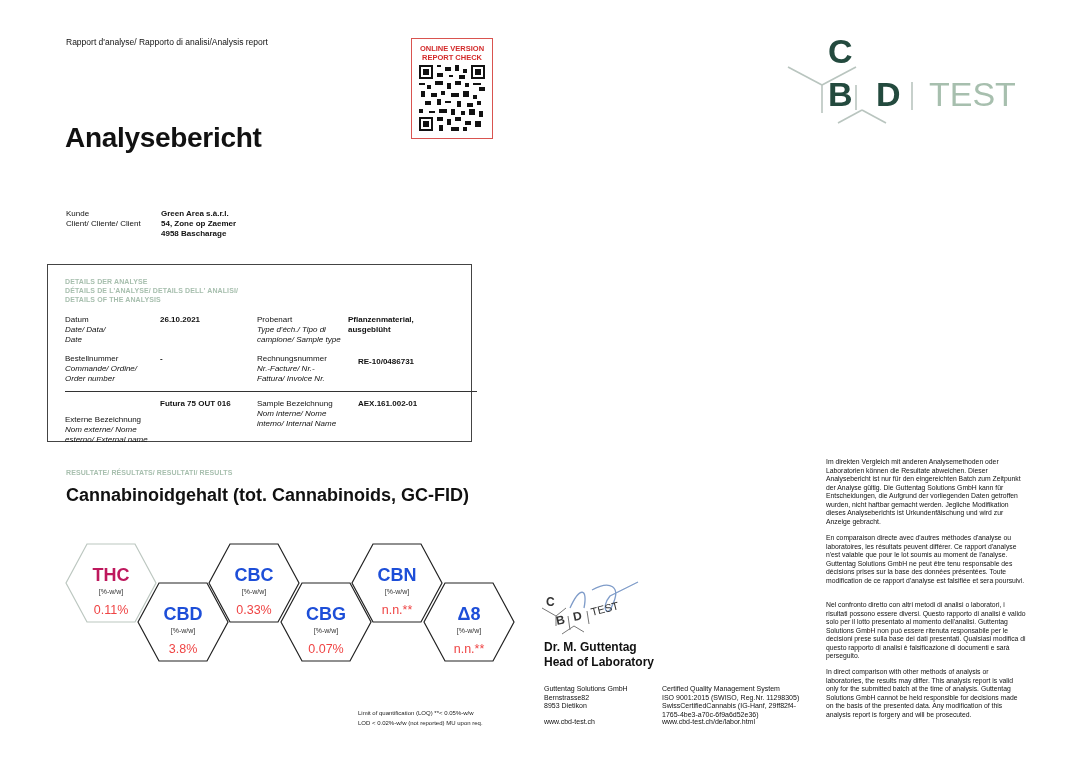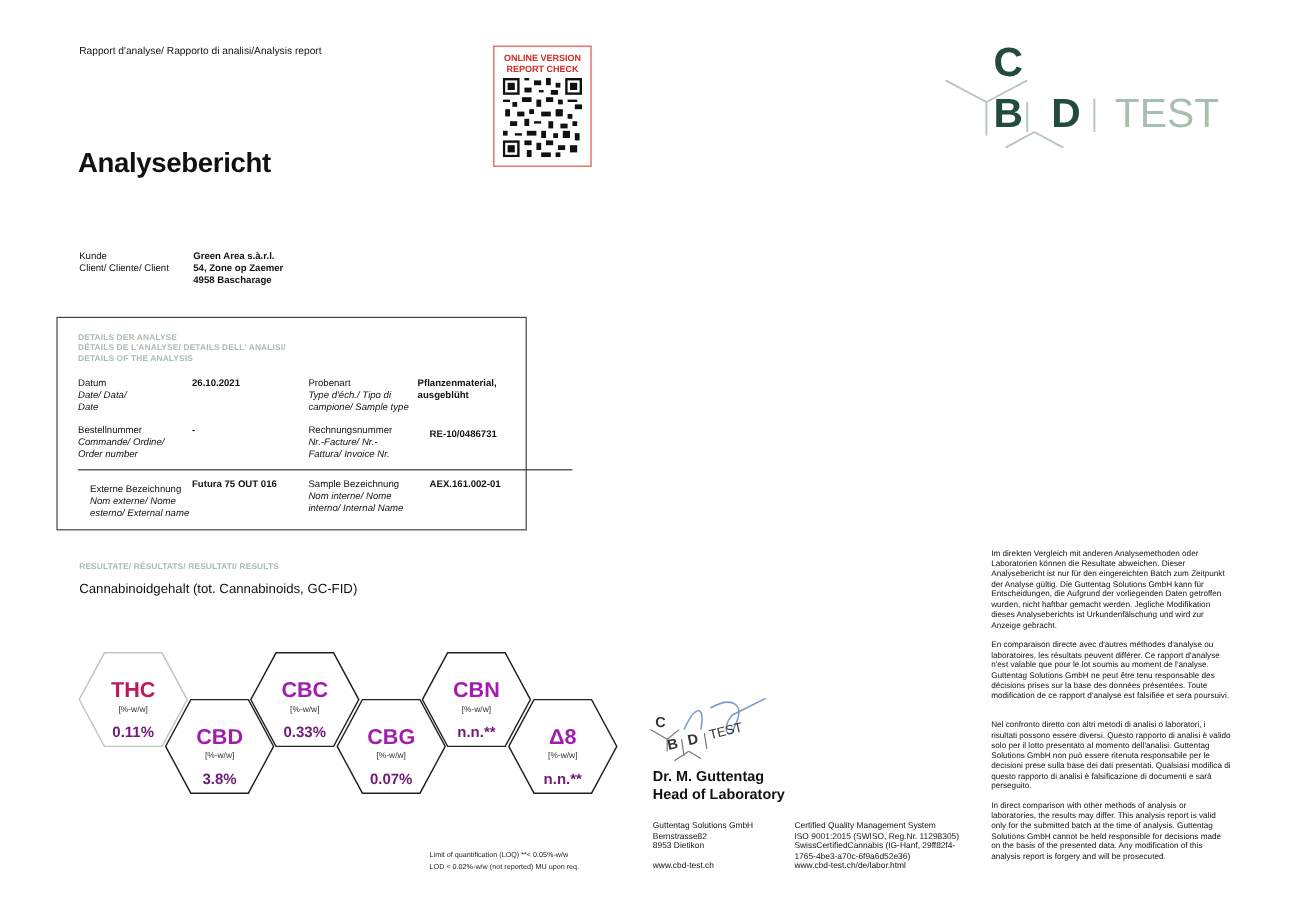--- a/index.html
+++ b/index.html
@@ -4,37 +4,37 @@
 <style>
   html, body { margin:0; padding:0; }
   body { width:1080px; height:764px; background:#ffffff; position:relative; overflow:hidden;
          font-family:"Liberation Sans", sans-serif; color:#111; }
   .abs { position:absolute; }
   .small { font-size:8px; line-height:10px; }
   .bold { font-weight:bold; }
   .ital { font-style:italic; }
   .green-head { color:#a7bfae; font-weight:bold; font-size:7px; line-height:9px; letter-spacing:0.1px; }
   #report-type { left:66px; top:37px; font-size:8.5px; }
-  #title { left:65px; top:122px; font-size:23px; font-weight:bold; letter-spacing:-0.3px;text-align:center; }
+  #title { left:65px; top:122px; font-size:28px; font-weight:bold; letter-spacing:-0.3px;text-align:center; }
   #qr-box { left:411px; top:38px; width:82px; height:101px; border:1.5px solid #d9534f; box-sizing:border-box; }
   #qr-box .qr-label { color:#d32a2a; font-weight:bold; font-size:7.5px; line-height:9px; text-align:center; margin-top:5px; }
   #qr-box svg { display:block; margin:3px auto 0 auto; }
   #logo { left:780px; top:30px; width:240px; height:100px; }
   #client-label { left:66px; top:209px; }
   #client-value { left:161px; top:209px; }
-  #details-box { left:47px; top:264px; width:392px; height:178px; border:1.5px solid #444; box-sizing:border-box; }
+  #details-box { left:47px; top:264px; width:425px; height:178px; border:1.5px solid #444; box-sizing:border-box; }
   .field { position:absolute; font-size:8px; line-height:10px; }
   .hr { position:absolute; height:1px; background:#333; }
   #results-head { left:66px; top:468px; }
-  #results-title { left:66px; top:485px; font-size:11px; font-weight:normal; }
+  #results-title { left:66px; top:485px; font-size:18px; font-weight:bold; }
   .hex { position:absolute; width:92px; height:90px; }
   .hex svg { position:absolute; left:0; top:0; }
-  .hex .name { position:absolute; left:0; width:92px; text-align:center; top:22px; font-weight:bold; font-size:18px; color:#a21caf; }
+  .hex .name { position:absolute; left:0; width:92px; text-align:center; top:22px; font-weight:bold; font-size:18px; color:#1d4ed8; }
   .hex .unit { position:absolute; left:0; width:92px; text-align:center; top:45px; font-size:7px; color:#333; }
-  .hex .val { position:absolute; left:0; width:92px; text-align:center; top:60px; font-weight:bold; font-size:12.5px; color:#701a75; }
+  .hex .val { position:absolute; left:0; width:92px; text-align:center; top:60px; font-weight:normal; font-size:12.5px; color:#ef4444; }
   .hex.faded .name { color:#be185d; }
   #footnote { left:358px; top:708px; font-size:6px; line-height:10px; color:#222; }
   #sig-logo { left:540px; top:578px; width:110px; height:60px; }
   #signer { left:544px; top:640px; font-size:12px; line-height:15px; font-weight:bold; }
   #addr { left:544px; top:685px; font-size:7px; line-height:8.6px; }
   #cert { left:662px; top:685px; font-size:7px; line-height:8.6px; }
   #web1 { left:544px; top:718px; font-size:7px; }
   #web2 { left:662px; top:718px; font-size:7px; }
   .disc { position:absolute; left:826px; width:200px; font-size:6.8px; line-height:8.5px; color:#111; }
 </style>
@@ -165,21 +165,21 @@
   <div class="field bold" style="left:112px; top:89px;">-</div>
   <div class="field" style="left:209px; top:89px;">
     <div>Rechnungsnummer</div>
     <div class="ital">Nr.-Facture/ Nr.-</div>
     <div class="ital">Fattura/ Invoice Nr.</div>
   </div>
   <div class="field bold" style="left:310px; top:92px;">RE-10/0486731</div>
 
   <div class="hr" style="left:17px; top:126px; width:412px;"></div>
 
-  <div class="field" style="left:17px; top:138px;margin-left:10px;">
+  <div class="field" style="left:17px; top:150px;">
     <div>Externe Bezeichnung</div>
     <div class="ital">Nom externe/ Nome</div>
     <div class="ital">esterno/ External name</div>
   </div>
   <div class="field bold" style="left:112px; top:134px;">Futura 75 OUT 016</div>
   <div class="field" style="left:209px; top:134px;">
     <div>Sample Bezeichnung</div>
     <div class="ital">Nom interne/ Nome</div>
     <div class="ital">interno/ Internal Name</div>
   </div>

